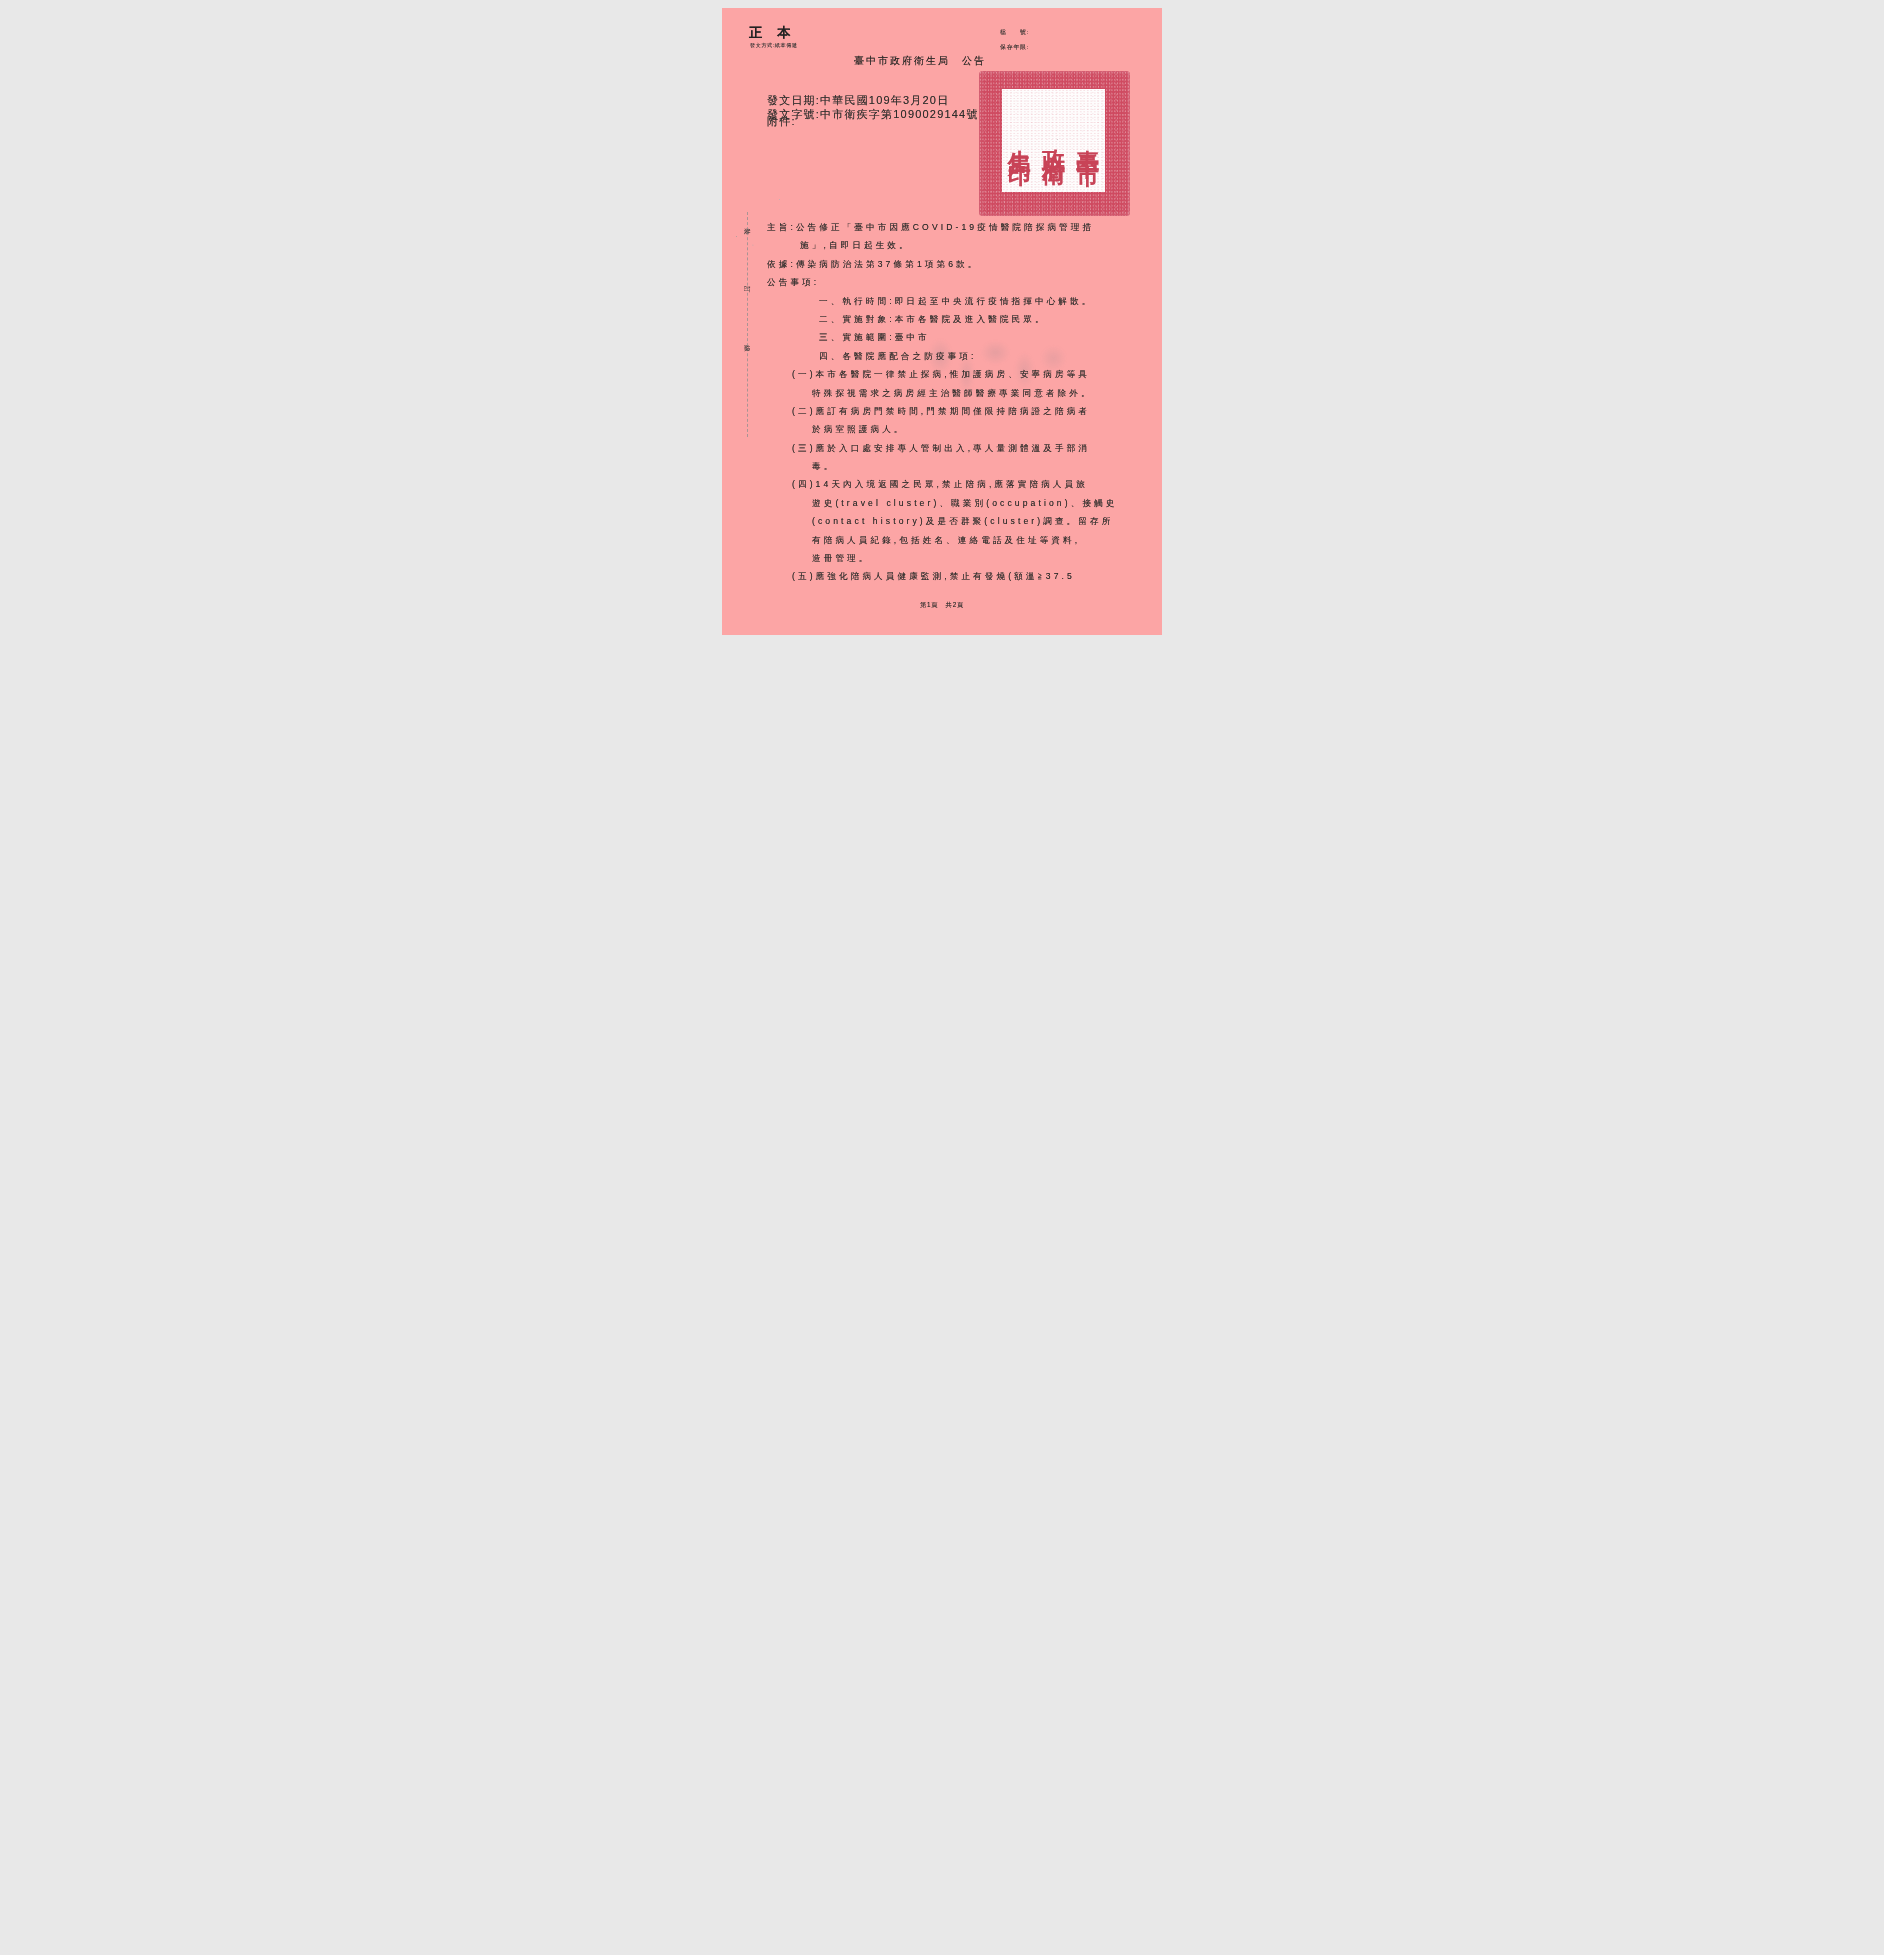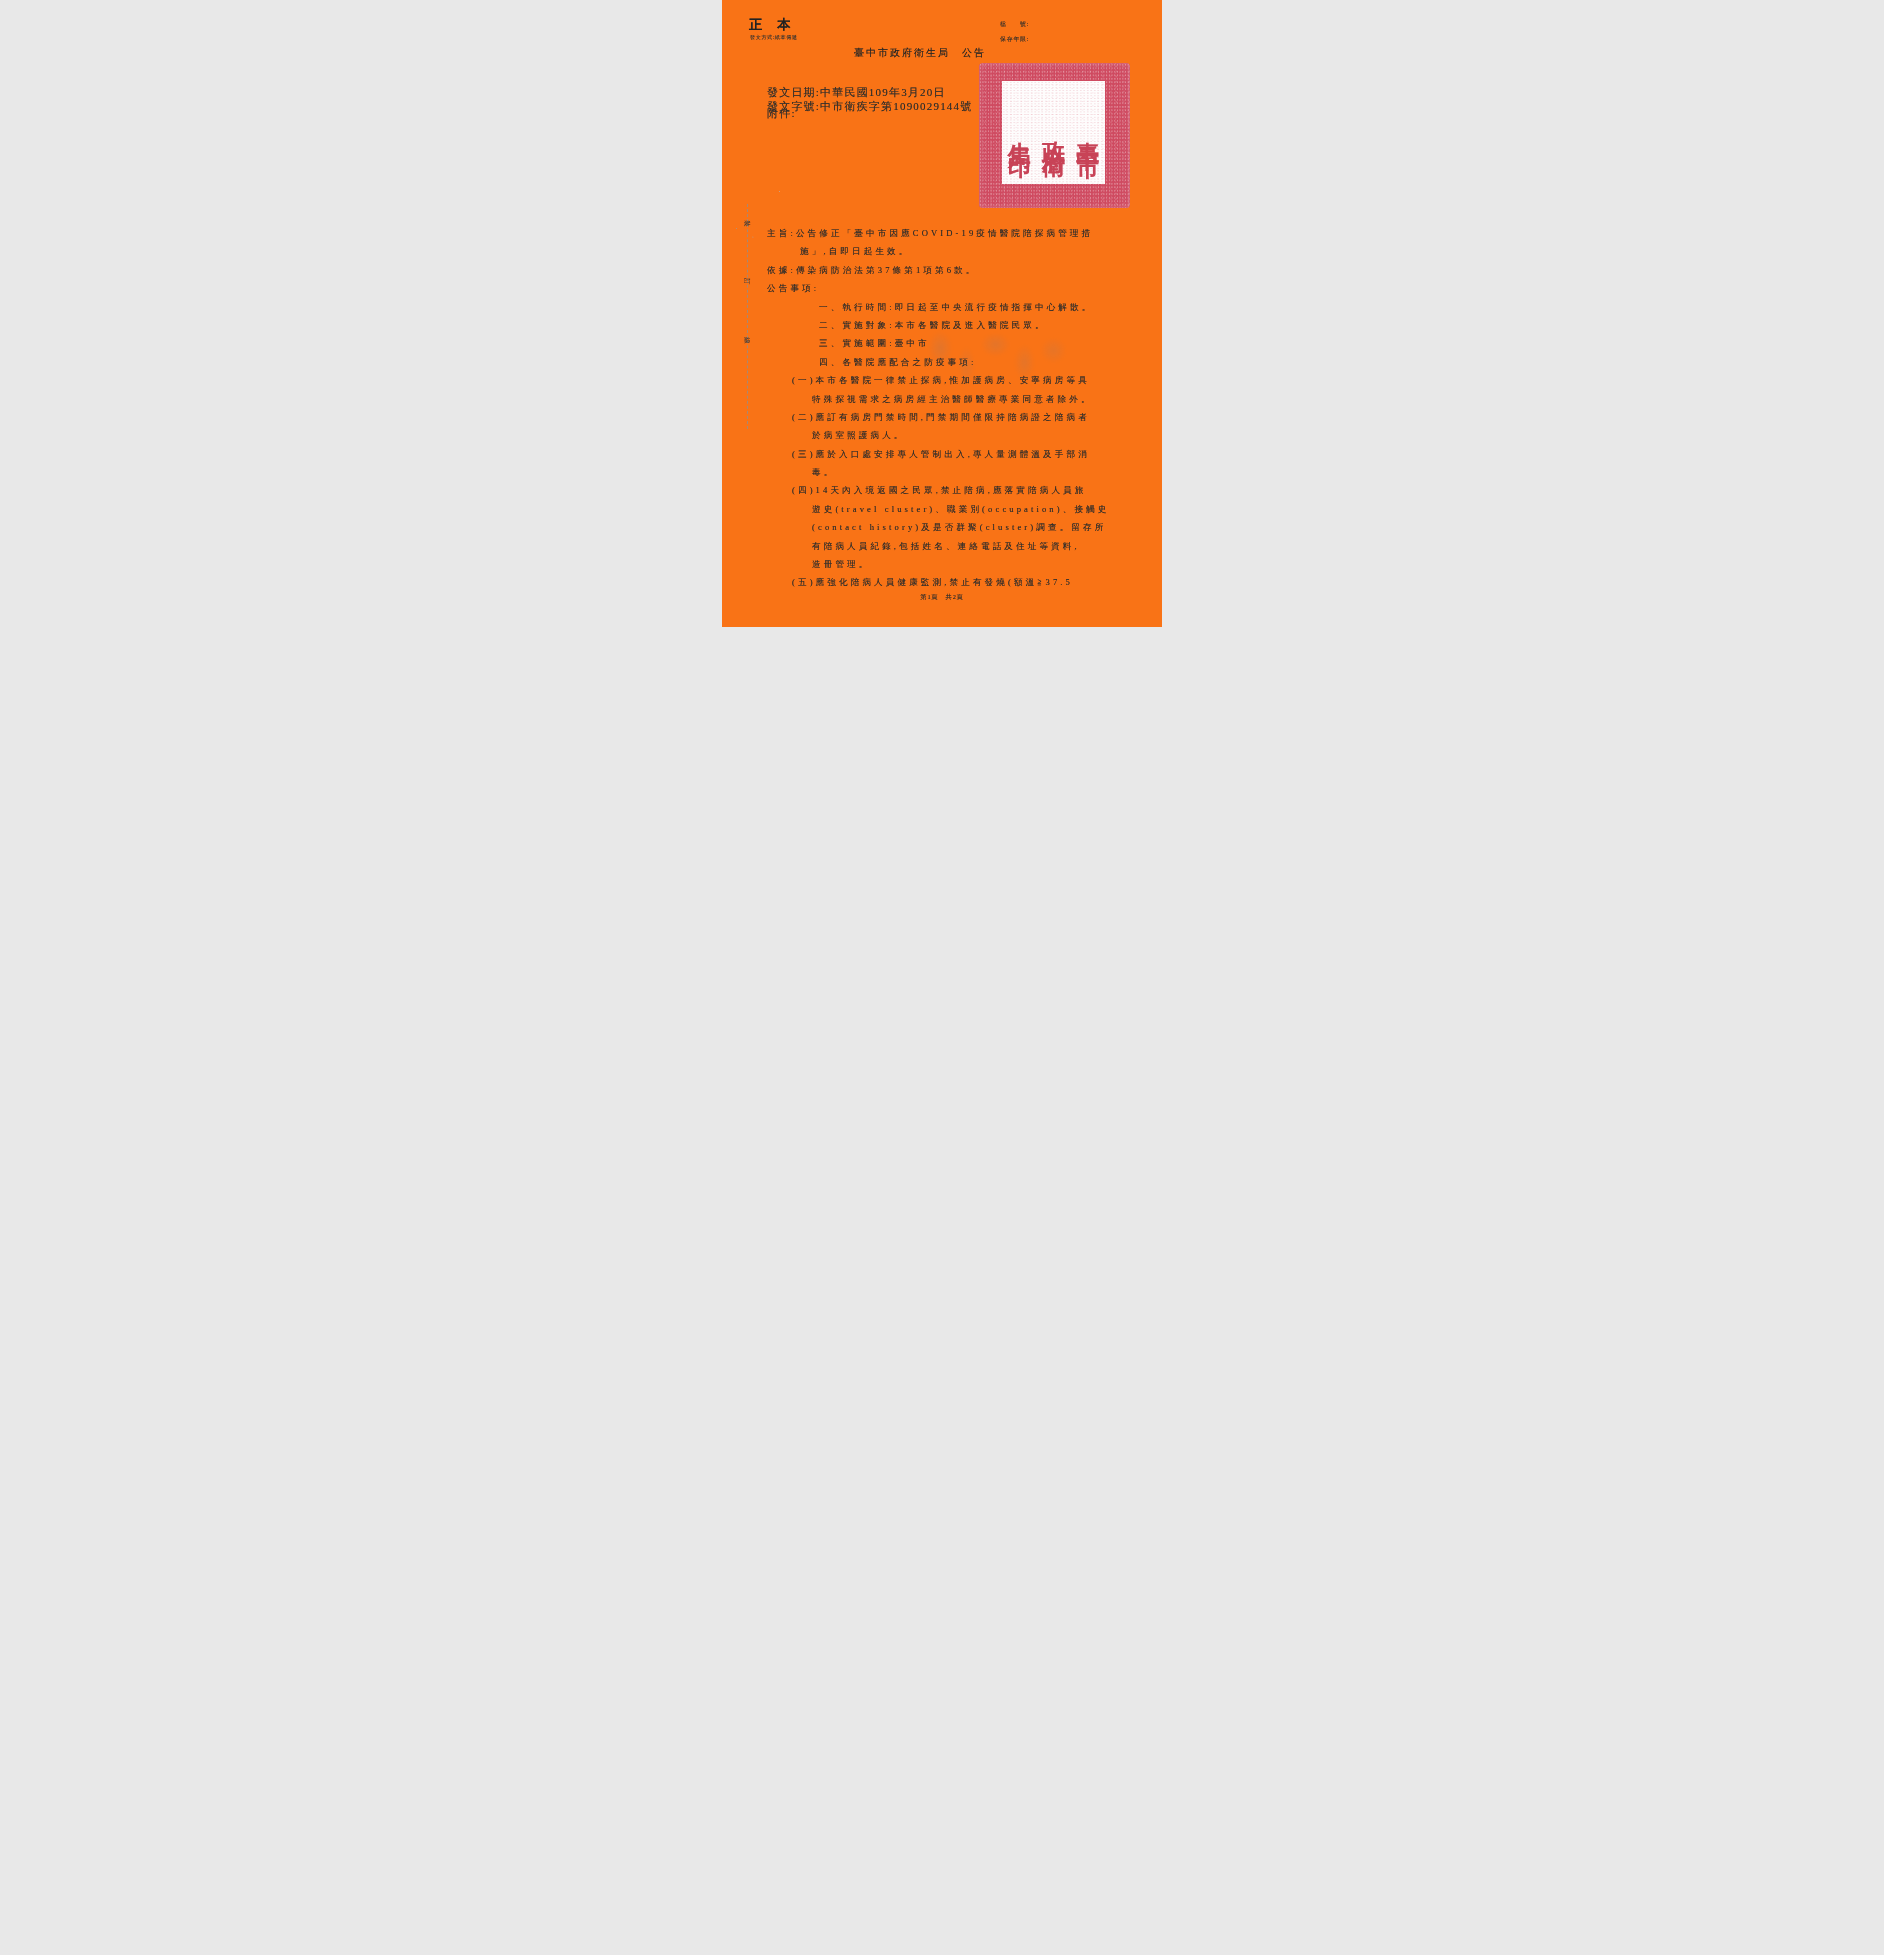--- a/index.html
+++ b/index.html
@@ -1,22 +1,22 @@
 <!DOCTYPE html>
 <html style="font-size:6.3px"><head>
 <meta charset="utf-8">
 <style>
   html,body{margin:0;padding:0;background:#e8e8e8;}
   .page{
     position:relative;
     width:440px;height:627px;
-    margin:0 auto;
-    background:#f97316;
+    margin:8px auto;
+    background:#fca5a5;
     overflow:hidden;
-    font-family:Liberation Serif, serif;
+    font-family:Liberation Sans, sans-serif;
     color:#2e2d2b;
   }
   .txt{position:absolute;white-space:nowrap;text-shadow:0 0 0.3px rgba(46,45,43,.55);}
   .copy-label{left:27px;top:15.6px;font-size:13.3px;letter-spacing:0.8px;font-weight:bold;color:#222;}
   .delivery{left:28px;top:34px;font-size:5.1px;letter-spacing:0.6px;color:#333;}
   .file-no{left:278px;top:20.3px;font-size:5.9px;letter-spacing:0.8px;}
   .retention{left:278px;top:35px;font-size:5.9px;letter-spacing:0.8px;}
   .title{left:132px;top:46px;font-size:10px;letter-spacing:2px;color:#262523;}
   .meta-line{position:absolute;left:45px;font-size:11px;letter-spacing:1.2px;white-space:nowrap;text-shadow:0 0 0.3px rgba(46,45,43,.5);}
   .meta-date{top:85px;}
@@ -49,21 +49,21 @@
     filter:blur(0.2px);
     text-shadow:0 0 0.4px rgba(200,67,87,.6);
   }
 
   
   .bind-line{position:absolute;left:25px;top:204px;height:225px;width:0;border-left:0.8px dashed #8f8f8f;opacity:.75;}
   .bind-char{position:absolute;left:18.4px;width:12.5px;text-align:center;font-size:6.3px;color:#3a3a3a;transform:rotate(90deg);text-shadow:0 0 0.2px rgba(58,58,58,.6);}
   .bc0{top:219px;} .bc1{top:277px;} .bc2{top:336px;}
 
   
-  .body-block{position:absolute;left:0;top:224px;width:376px;}
+  .body-block{position:absolute;left:0;top:210px;width:376px;}
   .line{height:18.4px;line-height:18.4px;font-size:8.6px;letter-spacing:3.1px;white-space:nowrap;color:#2e2d2b;text-shadow:0 0 0.3px rgba(46,45,43,.6);}
   .ind0{padding-left:45px;}
   .ind1{padding-left:78px;}
   .ind2{padding-left:97px;}
   .ind3{padding-left:70px;}
   .ind4{padding-left:90px;}
 
   .footer{position:absolute;left:0;top:593px;width:440px;text-align:center;font-size:6.3px;letter-spacing:0.8px;color:#2e2d2b;text-shadow:0 0 0.2px rgba(46,45,43,.6);}
 
   

